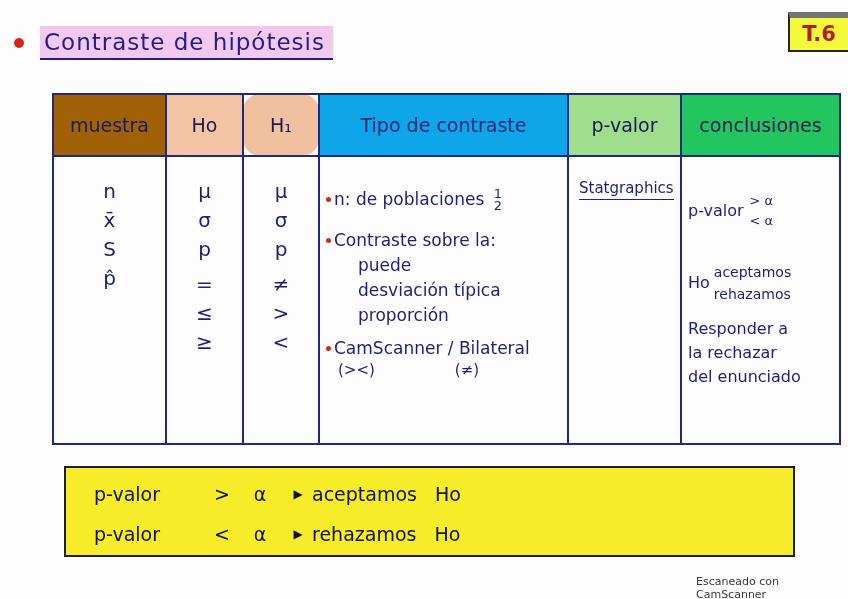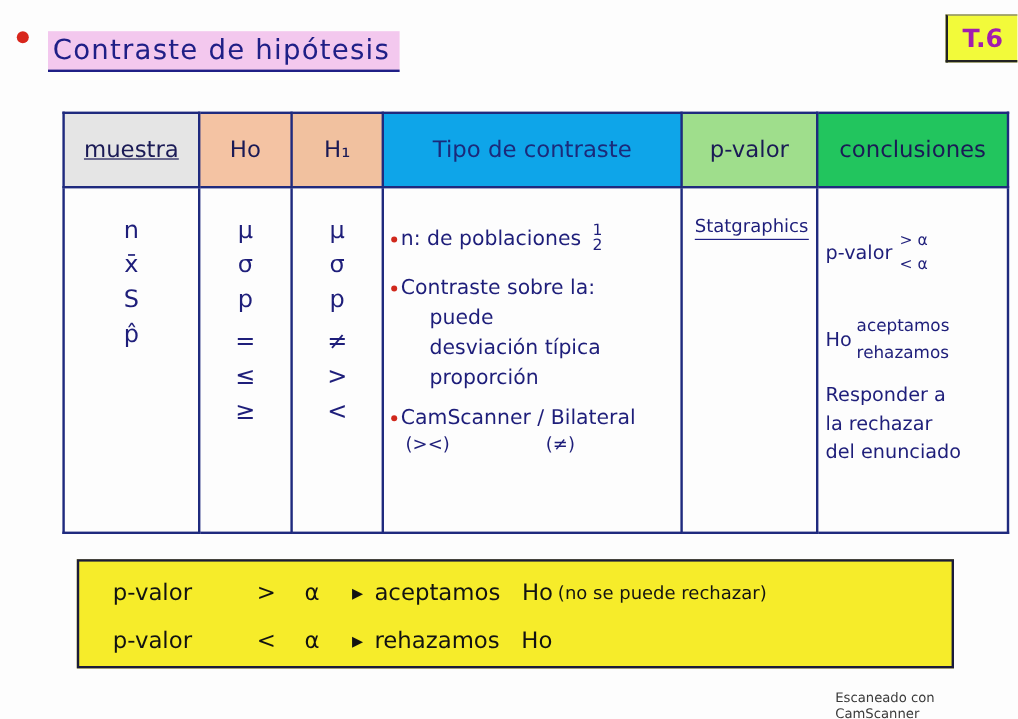--- a/index.html
+++ b/index.html
@@ -2,44 +2,44 @@
 <html><head>
 <meta charset="utf-8">
 <style>
   html, body { margin: 0; padding: 0; }
   body {
     width: 848px; height: 599px; position: relative; overflow: hidden;
     background: #fdfdfd;
     font-family: "DejaVu Sans", sans-serif;
     color: #1e1e7a;
   }
-  .title-wrap { position: absolute; left: 14px; top: 26px; display: flex; }
+  .title-wrap { position: absolute; left: 14px; top: 26px; display: flex; align-items: center; }
   .bullet-dot { width: 10px; height: 10px; border-radius: 50%; background: #d8261c; margin-right: 16px; }
   .title {
     background: #f3c8ee; padding: 2px 8px 2px 4px;
     font-size: 23px; letter-spacing: 1px; color: #1f1f86;
     border-bottom: 2px solid #1f1f86; line-height: 28px;
   }
   .tag {
     position: absolute; left: 788px; top: 12px; width: 60px; height: 40px;
-    background: #f2fa3a; border-left: 2px solid #222; border-top: 1px solid #737373; border-bottom: 2px solid #222;
-    font-size: 21px; font-weight: bold; color: #a21caf; display:flex; align-items:center; justify-content:center;
+    background: #f2fa3a; border-left: 2px solid #222; border-top: 6px solid #737373; border-bottom: 2px solid #222;
+    font-size: 21px; font-weight: bold; color: #b91c1c; display:flex; align-items:center; justify-content:center;
     box-sizing: border-box;
   }
   table.main {
     position: absolute; left: 52px; top: 93px; width: 787px; height: 352px;
     border-collapse: collapse; table-layout: fixed;
   }
   table.main th, table.main td { border: 2px solid #1f2a7e; padding: 0; }
   table.main th {
     height: 60px; font-weight: normal; font-size: 19px; color: #1a1a55;
   }
-  .h-muestra { background: #e5e5e5; text-decoration: underline; }
+  .h-muestra { background: #a16207; }
   .h-ho { background: #f4c3a3; }
-  .h-h1 { background: #f1c19f; }
+  .h-h1 { background: #f1c19f; border-radius: 17px; }
   .h-tipo { background: #0ea5e9; color: #1b2a7a !important; }
   .h-pvalor { background: #9fde8c; }
   .h-concl { background: #22c55e; }
   td { vertical-align: top; }
   .symcol { text-align: center; font-size: 20px; line-height: 29px; padding-top: 20px !important; }
   .symcol .gap { height: 6px; }
   .tipo { font-size: 17px; padding: 30px 6px 0 6px !important; line-height: 25px; }
   .tipo .item { position: relative; padding-left: 8px; }
   .tipo .dot { position: absolute; left: 0; top: 10px; width: 5px; height: 5px; background: #d0281c; border-radius: 50%; }
   .tipo .sub { padding-left: 32px; }
@@ -182,21 +182,20 @@
 </table>
 
 <div class="yellow-box">
   <div class="yrow">
     <span class="c1">p-valor</span>
     <span class="c2">&gt;</span>
     <span class="c3">α</span>
     <span class="c4">▶</span>
     <span class="c5">aceptamos</span>
     <span class="c6">Ho</span>
-    <span class="c7">(no se puede rechazar)</span>
   </div>
   <div class="yrow">
     <span class="c1">p-valor</span>
     <span class="c2">&lt;</span>
     <span class="c3">α</span>
     <span class="c4">▶</span>
     <span class="c5">rehazamos</span>
     <span class="c6">Ho</span>
   </div>
 </div>

